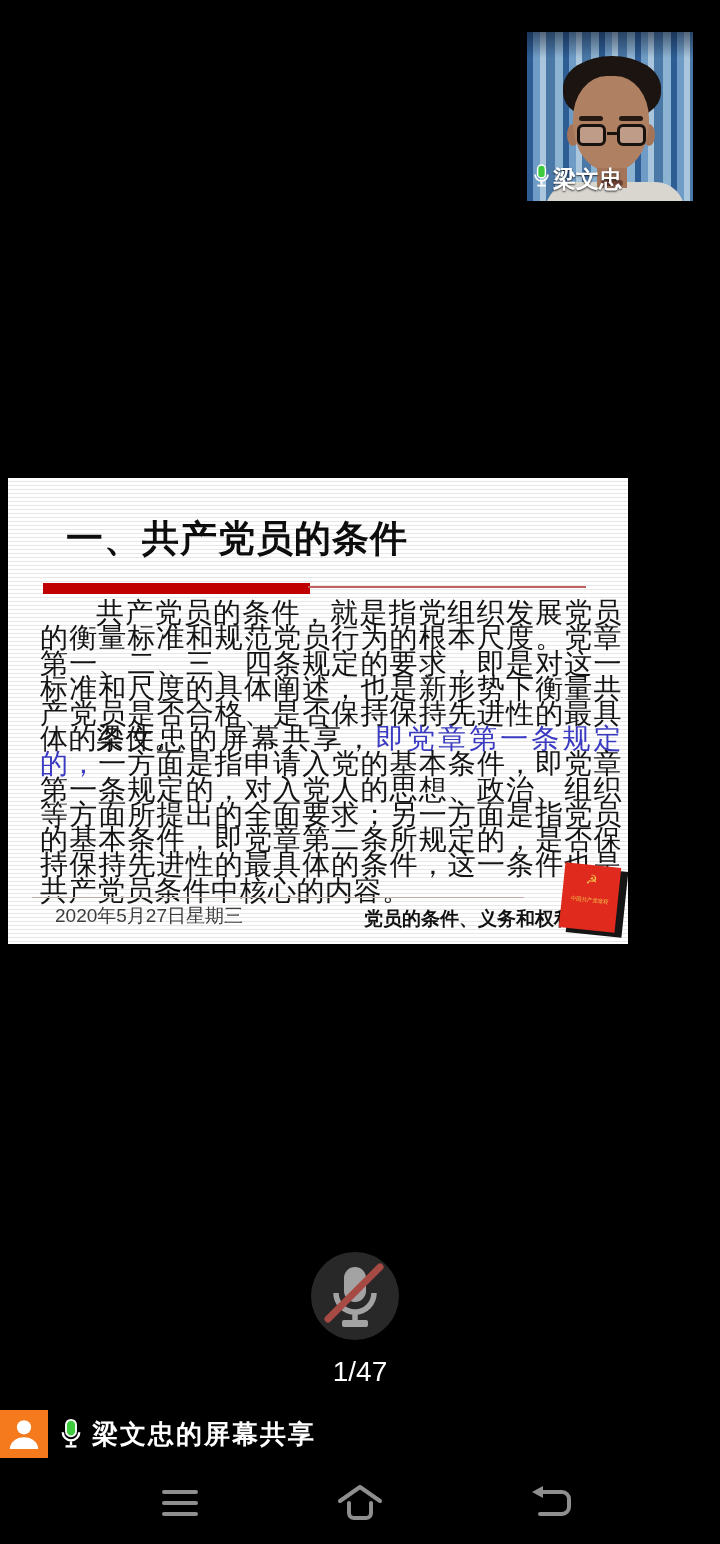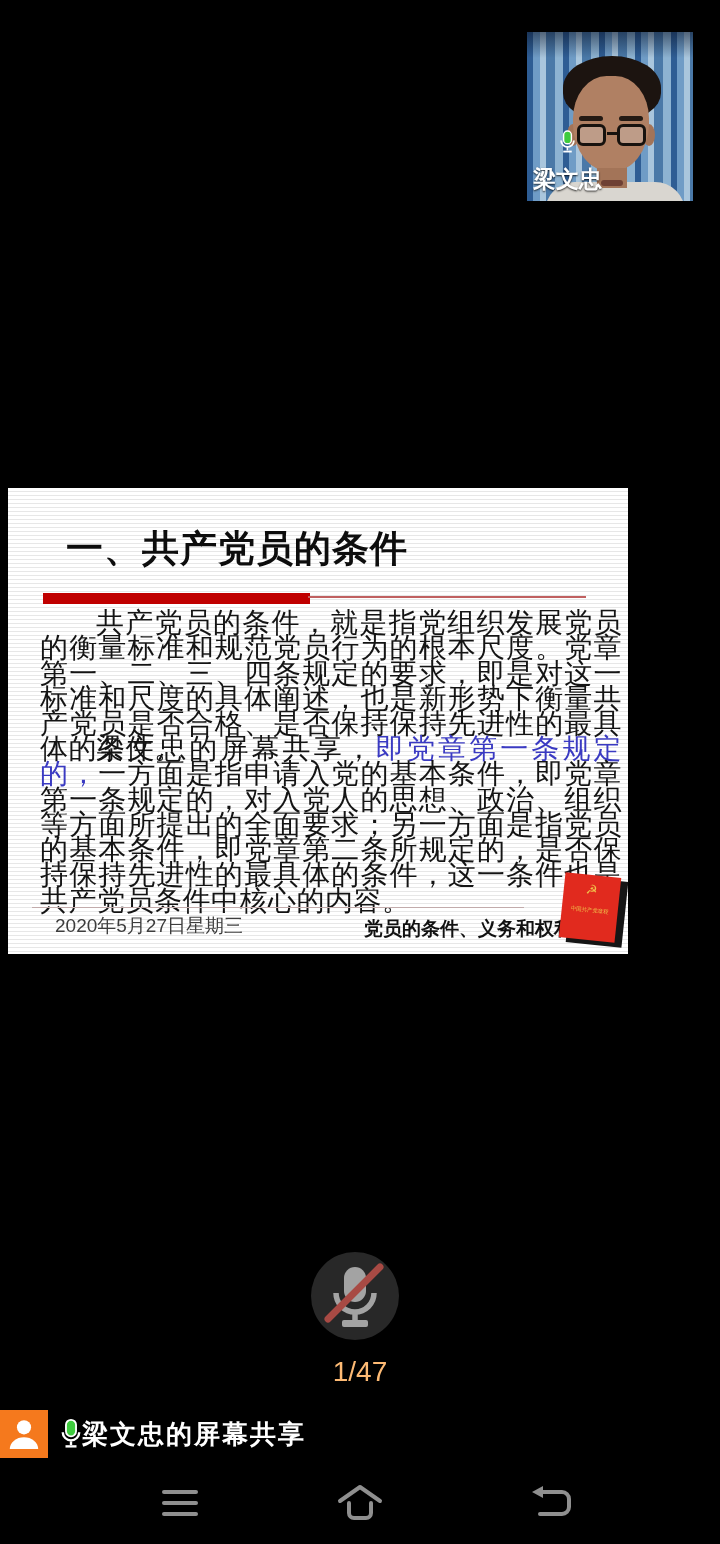--- a/index.html
+++ b/index.html
@@ -37,29 +37,28 @@
   .person-mouth { position:absolute; left:74px; top:148px; width:22px; height:6px;
     background:#6e4034; border-radius:3px; }
   .person-shirt { position:absolute; left:18px; top:150px; width:140px; height:30px;
     background:#d9d6d0; border-radius:46px 46px 0 0; }
   .person-neck { position:absolute; left:70px; top:136px; width:30px; height:20px; background:#a37458; }
   .video-name {
     position:absolute; left:6px; bottom:6px; display:flex; align-items:center; gap:3px;
     color:#fff; font-size:23px; font-weight:bold;
     font-family:"Liberation Serif", serif;
     text-shadow:0 1px 2px rgba(0,0,0,.8);
-    flex-direction:column;
   }
 
   
   .mic-green { display:inline-block; }
 
   
   .slide {
-    position:absolute; left:8px; top:488px; width:620px; height:466px;
+    position:absolute; left:8px; top:478px; width:620px; height:466px;
     background:
       repeating-linear-gradient(180deg, #ffffff 0px, #ffffff 3px, #e7e7e7 3px, #e7e7e7 4px);
     color:#151515;
   }
   .slide-title {
     position:absolute; left:58px; top:36px;
     font-size:37px; font-weight:bold; letter-spacing:1px;
     color:#0d0d0d; white-space:nowrap;
   }
   .title-rule-thick { position:absolute; left:35px; top:105px; width:267px; height:11px; background:#c00000; }
@@ -89,30 +88,30 @@
   .book-title { margin-top:10px; color:#f0c24a; font-size:6px; white-space:nowrap; transform:scale(.9); }
 
   
   .mic-btn {
     position:absolute; left:311px; top:1252px; width:88px; height:88px;
     border-radius:50%; background:#282828;
     display:flex; align-items:center; justify-content:center;
   }
   .page-indicator {
     position:absolute; left:0; top:1356px; width:720px;
-    text-align:center; color:#fdba74; font-size:28px;
+    text-align:center; color:#ffffff; font-size:28px;
   }
 
   
   .share-bar { position:absolute; left:0; top:1410px; width:720px; height:48px;
     display:flex; align-items:center; }
   .share-avatar { width:48px; height:48px; background:#f5791d;
     display:flex; align-items:center; justify-content:center; flex:none; }
   .share-mic { margin-left:12px; flex:none; display:flex; align-items:center; }
-  .share-label { color:#fff; font-size:26px; font-weight:bold;
+  .share-label { margin-left:10px; color:#fff; font-size:26px; font-weight:bold;
     font-family:"Liberation Serif", serif; letter-spacing:2px; }
 
   
   .nav-bar { position:absolute; left:0; top:1478px; width:720px; height:50px; }
   .nav-btn { position:absolute; top:0; width:90px; height:50px;
     display:flex; align-items:center; justify-content:center; }
   .nav-menu { left:135px; } .nav-home { left:315px; } .nav-back { left:505px; }
 </style>
 </head>
 <body>

